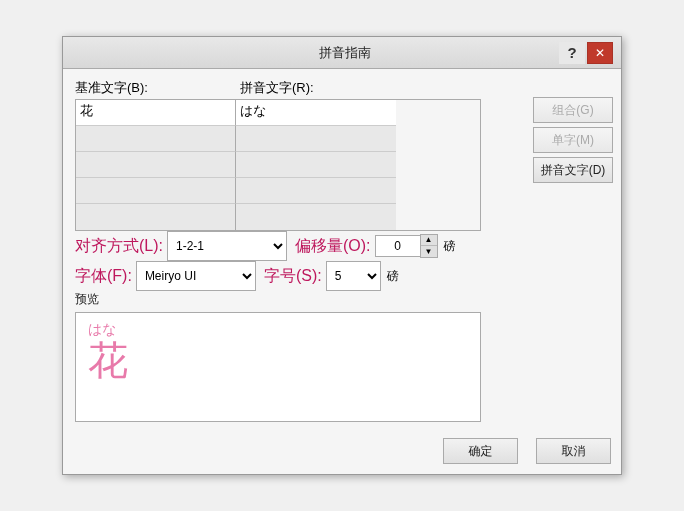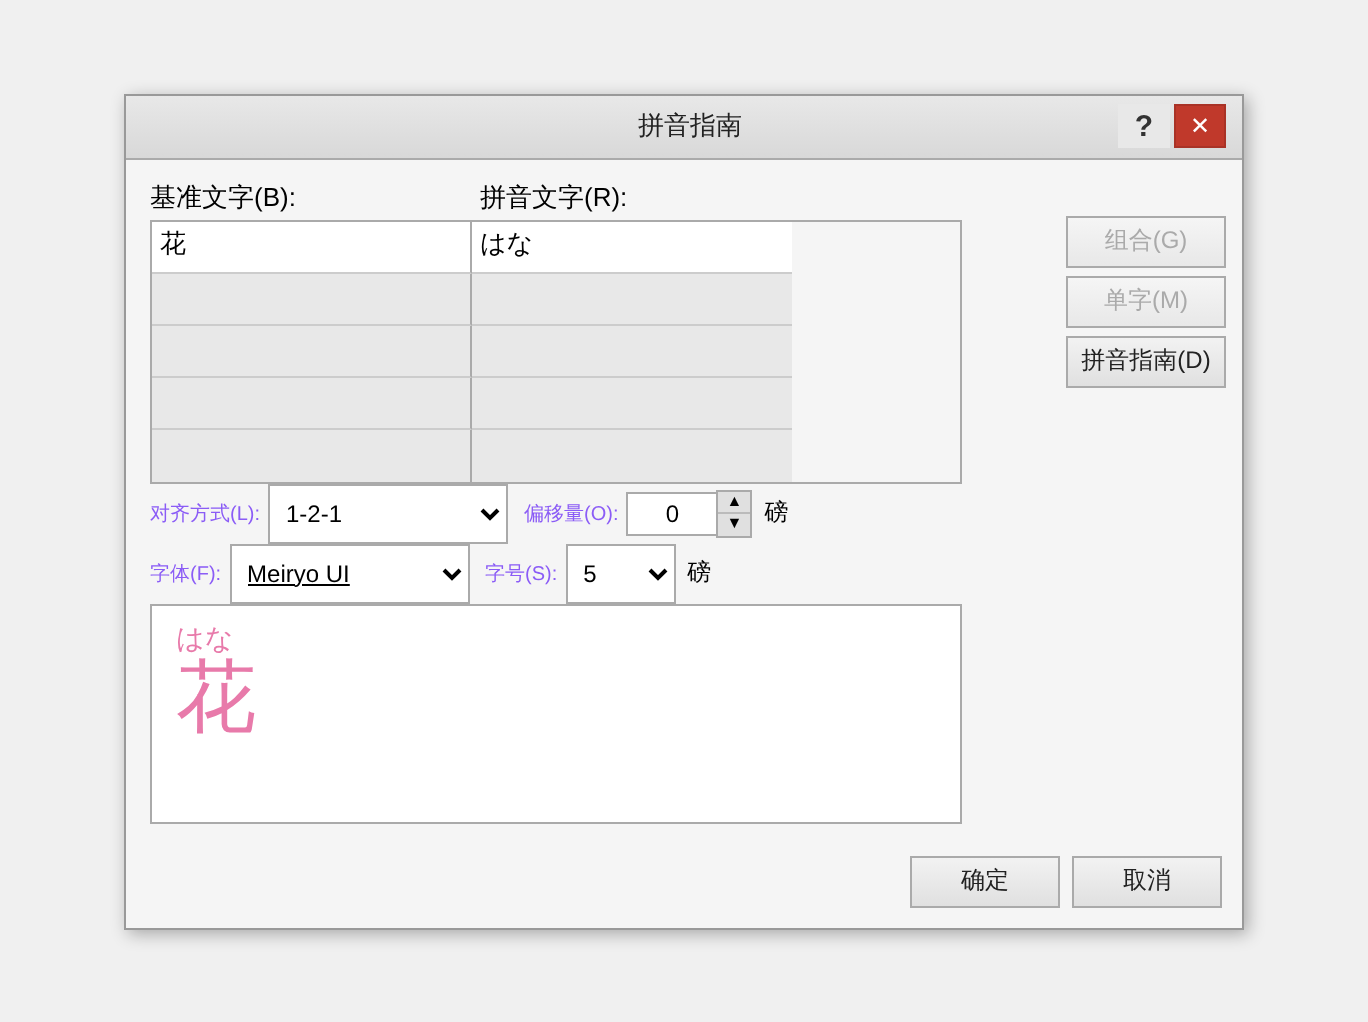--- a/index.html
+++ b/index.html
@@ -157,22 +157,22 @@
       flex-wrap: wrap;
     }
 
     .setting-group {
       display: flex;
       align-items: center;
       gap: 4px;
     }
 
     .setting-label {
-      font-size: 10px;
-      color: #8b5cf6;
+      font-size: 16px;
+      color: #be185d;
       white-space: nowrap;
     }
 
     select {
       border: 1px solid #aaa;
       background: white;
       font-size: 12px;
       padding: 2px 4px;
       height: 30px;
       cursor: pointer;
@@ -262,21 +262,21 @@
       color: #e87aaa;
       font-size: 40px;
       line-height: 1.1;
     }
 
     
     .bottom-row {
       display: flex;
       justify-content: flex-end;
       padding: 6px 10px 10px 10px;
-      gap: 6px;
+      gap: 18px;
     }
 
     .bottom-btn {
       width: 75px;
       height: 26px;
       border: 1px solid #aaa;
       background: linear-gradient(to bottom, #f2f2f2, #e0e0e0);
       font-size: 12px;
       cursor: pointer;
       color: #222;
@@ -383,54 +383,55 @@
               <button class="spinner-btn">▼</button>
             </div>
           </div>
           <span class="unit-label">磅</span>
         </div>
       </div>
 
       <div class="settings-row">
         <div class="setting-group">
           <span class="setting-label">字体(F):</span>
-          <select style="width:120px;text-decoration:underline;">
+          <select style="width:120px;">
             <option>Meiryo UI</option>
             <option>Arial</option>
             <option>SimSun</option>
           </select>
         </div>
         <div class="setting-group">
           <span class="setting-label">字号(S):</span>
           <select style="width:55px;">
             <option>5</option>
             <option>6</option>
             <option>7</option>
             <option>8</option>
             <option>9</option>
             <option>10</option>
           </select>
           <span class="unit-label">磅</span>
         </div>
       </div>
 
       <div class="preview-section">
+        <span class="preview-label">预览</span>
         <div class="preview-box">
           <div class="preview-content">
             <div class="preview-phonetic">はな</div>
             <div class="preview-base">花</div>
           </div>
         </div>
       </div>
     </div>
 
     <div class="side-buttons">
       <button class="side-btn" disabled="">组合(G)</button>
       <button class="side-btn" disabled="">单字(M)</button>
-      <button class="side-btn">拼音指南(D)</button>
+      <button class="side-btn">拼音文字(D)</button>
     </div>
   </div>
 
   <div class="bottom-row">
     <button class="bottom-btn">确定</button>
     <button class="bottom-btn">取消</button>
   </div>
 </div>
 
 </body></html>

